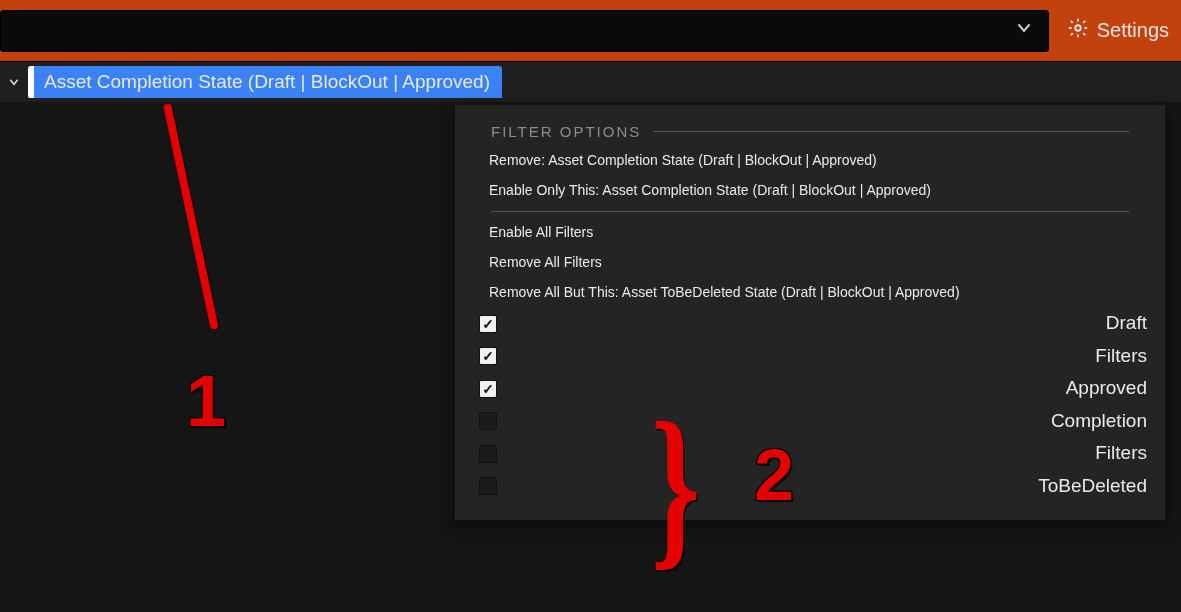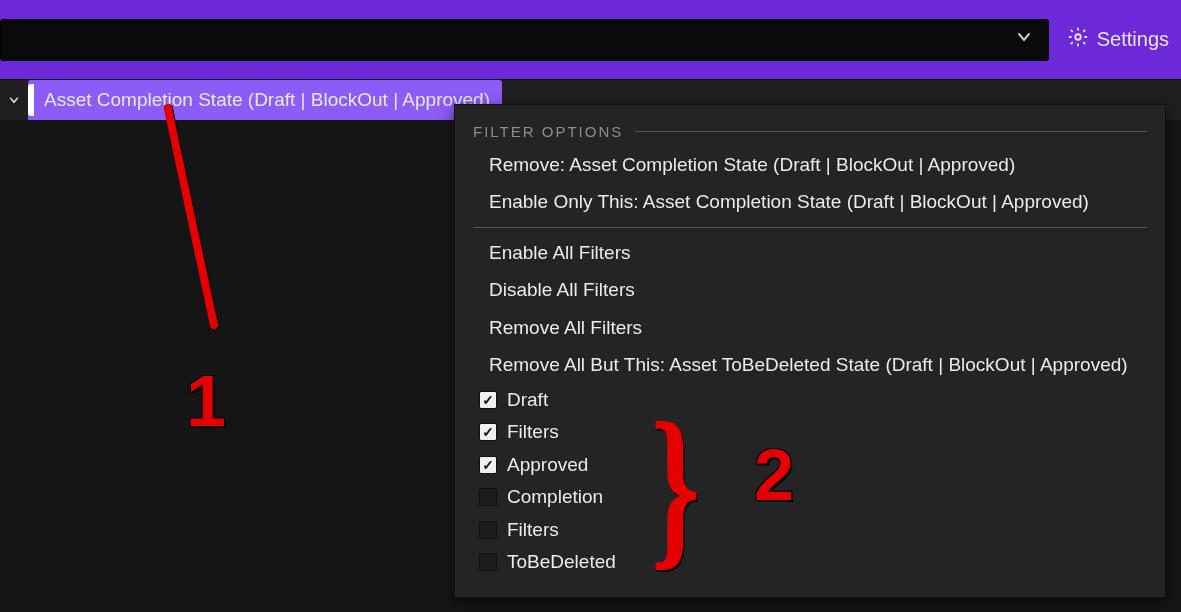--- a/index.html
+++ b/index.html
@@ -8,26 +8,26 @@
     height: 612px;
     background: #151515;
     font-family: "Segoe UI", Arial, sans-serif;
     color: #e0e0e0;
     overflow: hidden;
     position: relative;
   }
 
   
   .topbar {
-    height: 80px;
+    height: 62px;
     border-bottom: 1px solid #000;
     display: flex;
     align-items: center;
     padding: 8px 12px 8px 0;
-    background: #6d28d9;
+    background: #c2410c;
   }
   .search-box {
     flex: 1;
     height: 42px;
     background: #0a0a0a;
     border: 1px solid #000;
     border-radius: 3px;
     display: flex;
     align-items: center;
     padding: 0 10px;
@@ -61,23 +61,23 @@
   .chip-toggle {
     width: 28px;
     display: flex;
     align-items: center;
     justify-content: center;
     color: #ddd;
   }
   .chip {
     display: flex;
     align-items: center;
-    background: #8b5cf6;
+    background: #3b82f6;
     border-radius: 3px 3px 0 0;
-    height: 40px;
+    height: 32px;
     padding: 0 12px 0 0;
     cursor: pointer;
   }
   .chip-accent {
     width: 6px;
     height: 32px;
     background: #ffffff;
     border-radius: 3px 0 0 3px;
     margin-right: 10px;
   }
@@ -93,50 +93,51 @@
     top: 104px;
     width: 712px;
     background: #242424;
     border: 1px solid #111;
     box-shadow: 0 4px 12px rgba(0,0,0,0.6);
     padding: 12px 0 18px 0;
   }
   .section-header-row {
     display: flex;
     align-items: center;
-    padding: 6px 18px;
+    padding: 6px 36px;
     gap: 12px;
   }
   .section-header {
     font-size: 15px;
     letter-spacing: 2px;
     color: #8c8c8c;
     text-transform: uppercase;
     white-space: nowrap;
   }
   .section-rule {
     flex: 1;
     height: 1px;
     background: #555;
   }
   .menu-item {
-    font-size: 19px;
+    font-size: 14px;
     color: #eaeaea;
     padding: 4px 18px 4px 34px;
     cursor: pointer;
     line-height: 1.55;
   }
 
   .check-row {
     display: flex;
     align-items: center;
     gap: 10px;
     padding: 2px 18px 2px 24px;
     cursor: pointer;
     line-height: 1.5;
+    justify-content: space-between;
   }
   .checkbox {
     width: 18px;
     height: 18px;
     border: 1px solid #111;
     background: #1b1b1b;
     border-radius: 2px;
     display: flex;
     align-items: center;
     justify-content: center;
@@ -222,21 +223,20 @@
     <span class="section-header">FILTER OPTIONS</span>
     <div class="section-rule"></div>
   </div>
   <div class="menu-item">Remove: Asset Completion State (Draft | BlockOut | Approved)</div>
   <div class="menu-item">Enable Only This: Asset Completion State (Draft | BlockOut | Approved)</div>
 
   <div class="section-header-row">
     <div class="section-rule"></div>
   </div>
   <div class="menu-item">Enable All Filters</div>
-  <div class="menu-item">Disable All Filters</div>
   <div class="menu-item">Remove All Filters</div>
   <div class="menu-item">Remove All But This: Asset ToBeDeleted State (Draft | BlockOut | Approved)</div>
 
 
   <div id="states-container">
       <div class="check-row">
         <div class="checkbox checked"></div>
         <span class="check-label">Draft</span>
       </div>
       <div class="check-row">

